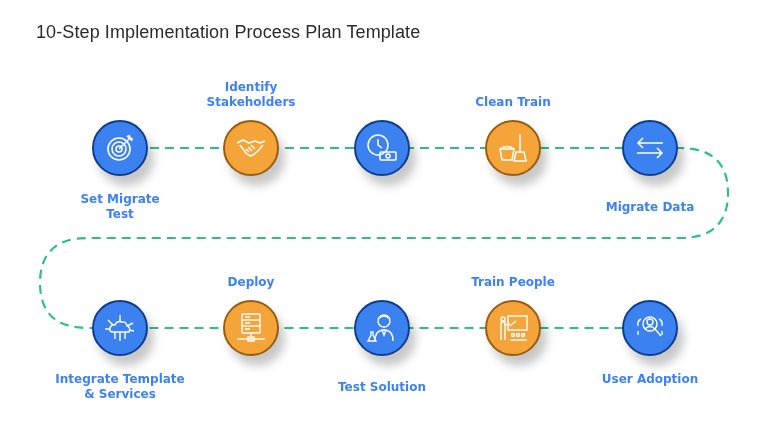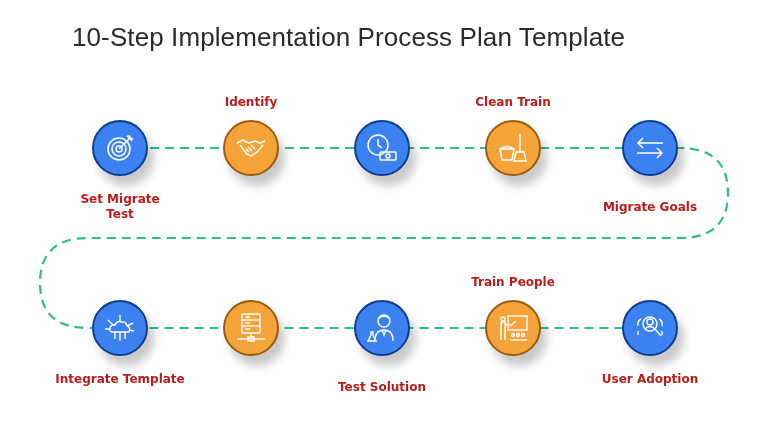--- a/index.html
+++ b/index.html
@@ -2,38 +2,37 @@
 <html><head>
 <meta charset="utf-8">
 <style>
   html, body { margin: 0; padding: 0; }
   body {
     width: 768px; height: 432px; background: #ffffff; position: relative; overflow: hidden;
     font-family: "Liberation Sans", "DejaVu Sans", sans-serif;
   }
   .title {
     position: absolute; left: 36px; top: 22px;
-    font-size: 26px; color: #2b2b2b; font-weight: normal; letter-spacing: 0.1px;
+    font-size: 18px; color: #2b2b2b; font-weight: normal; letter-spacing: 0.1px;
     font-family: "Liberation Sans", sans-serif;
-    margin-left: 36px;
   }
   svg.path-layer { position: absolute; left: 0; top: 0; }
   .step { position: absolute; width: 0; height: 0; }
   .circle {
     position: absolute; width: 52px; height: 52px; border-radius: 50%;
     left: -28px; top: -28px; border: 2px solid;
     box-shadow: 6px 10px 10px rgba(0,0,0,0.22);
     display: flex; align-items: center; justify-content: center;
   }
   .circle.blue { background: #3b82f0; border-color: #0f3e8f; }
   .circle.orange { background: #f5a43a; border-color: #9a5d10; }
   .circle svg { width: 34px; height: 34px; }
   .label {
     position: absolute; width: 150px; left: -75px; text-align: center;
-    font-size: 12px; font-weight: bold; color: #b91c1c; line-height: 15px;
+    font-size: 12px; font-weight: bold; color: #3b82f6; line-height: 15px;
     font-family: "DejaVu Sans", sans-serif;
   }
   .label.above { bottom: 38px; }
   .label.below { top: 44px; }
 </style>
 </head>
 <body>
 
 <div class="title">10-Step Implementation Process Plan Template</div>
 
@@ -60,20 +59,21 @@
 <div class="step" style="left:251px; top:148px;">
   <div class="circle orange">
     <svg viewBox="0 0 34 34" fill="none" stroke="#fff" stroke-width="1.5" stroke-linejoin="round">
       <path d="M3 12 L9 9 L15 12 L21 10 L26 12 L31 10"></path>
       <path d="M6 14 L12 22 L16 25 L19 24 L24 20 L29 14"></path>
       <path d="M12 18 L15 21 M14 16 L18 20 M17 14 L21 18"></path>
     </svg>
   </div>
   <div class="label above">
     <div>Identify</div>
+    <div>Stakeholders</div>
   </div>
 </div>
 
 <div class="step" style="left:382px; top:148px;">
   <div class="circle blue">
     <svg viewBox="0 0 34 34" fill="none" stroke="#fff" stroke-width="1.5">
       <circle cx="13" cy="14" r="10"></circle>
         <path d="M13 8 L13 14 L17 17"></path>
       <rect x="15" y="21" width="16" height="8" rx="1"></rect>
         <circle cx="23" cy="25" r="2"></circle>
@@ -98,21 +98,21 @@
 </div>
 
 <div class="step" style="left:650px; top:148px;">
   <div class="circle blue">
     <svg viewBox="0 0 34 34" fill="none" stroke="#fff" stroke-width="1.5">
       <path d="M30 12 L5 12 M10 7 L5 12 L10 17"></path>
         <path d="M4 22 L29 22 M24 17 L29 22 L24 27"></path>
     </svg>
   </div>
   <div class="label below" style="top:52px;">
-    <div>Migrate Goals</div>
+    <div>Migrate Data</div>
   </div>
 </div>
 
 <div class="step" style="left:650px; top:328px;">
   <div class="circle blue">
     <svg viewBox="0 0 34 34" fill="none" stroke="#fff" stroke-width="1.4">
       <circle cx="17" cy="13" r="7"></circle>
         <circle cx="17" cy="11" r="3"></circle>
         <path d="M12 18 Q17 13 22 18"></path>
       <line x1="22" y1="18" x2="28" y2="25"></line>
@@ -163,26 +163,28 @@
       <rect x="8" y="3" width="18" height="19" rx="1"></rect>
         <line x1="8" y1="9" x2="26" y2="9"></line>
         <line x1="8" y1="15" x2="26" y2="15"></line>
       <path d="M11 6 L16 6 M11 12 L16 12 M11 18 L16 18"></path>
       <line x1="17" y1="22" x2="17" y2="26"></line>
         <rect x="14" y="26" width="6" height="4"></rect>
         <line x1="3" y1="28" x2="31" y2="28"></line>
     </svg>
   </div>
   <div class="label above">
+    <div>Deploy</div>
   </div>
 </div>
 
 <div class="step" style="left:120px; top:328px;">
   <div class="circle blue">
     <svg viewBox="0 0 34 34" fill="none" stroke="#fff" stroke-width="1.4">
       <path d="M10 21 Q6 21 7 17 Q8 13 12 14 Q14 9 19 11 Q23 10 24 15 Q28 16 26 21 Z"></path>
       <path d="M12 21 L12 28 M17 21 L17 30 M22 21 L22 28 M10 14 L5 9 M17 11 L17 4 M24 15 L30 12 M26 19 L31 20 M7 18 L2 18"></path>
     </svg>
   </div>
   <div class="label below">
     <div>Integrate Template</div>
+    <div>&amp; Services</div>
   </div>
 </div>
 
 </body></html>

